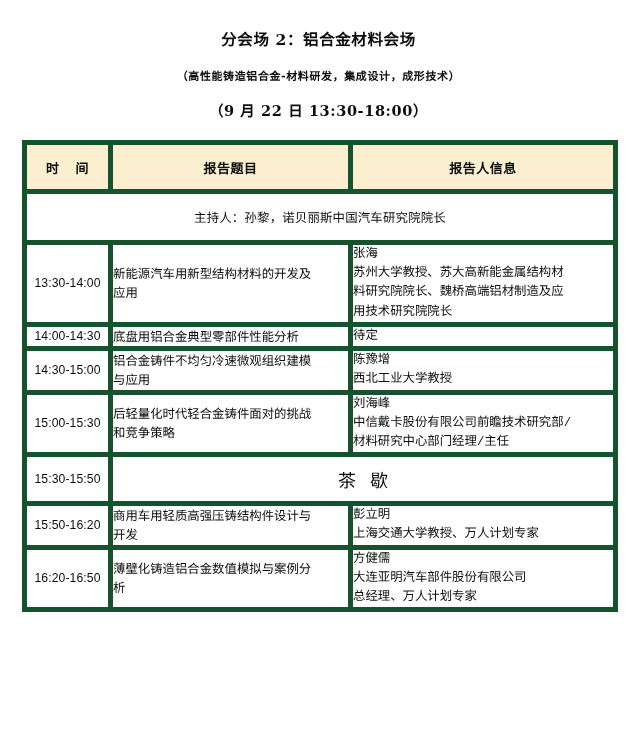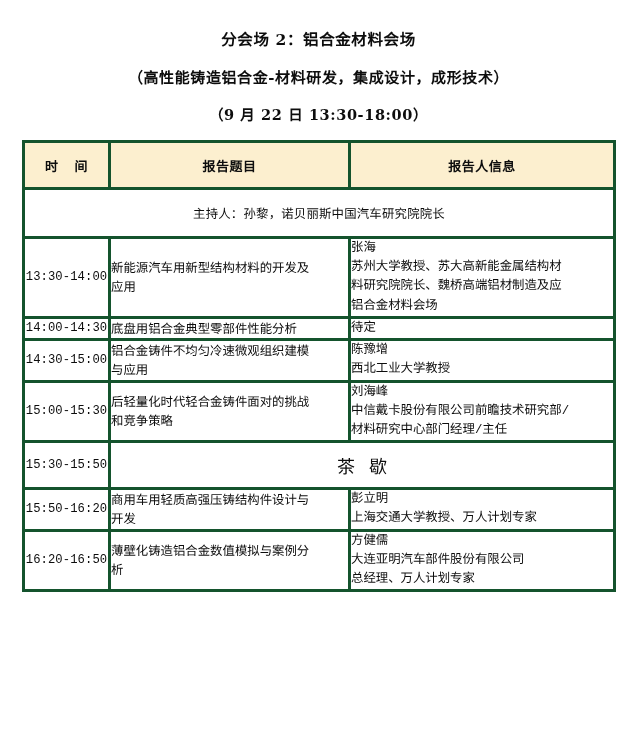--- a/index.html
+++ b/index.html
@@ -28,38 +28,38 @@
     text-align: center;
   }
   .title-line {
     font-weight: bold;
     font-size: 15.5px;
     letter-spacing: 0.6px;
     line-height: 1.0;
     white-space: nowrap;
   }
   .title-line.l1 { margin-bottom: 23px; }
-  .title-line.l2 { margin-bottom: 22px; font-size: 15px; }
+  .title-line.l2 { margin-bottom: 22px; font-size: 11px; }
   .title-line.l3 { margin-bottom: 0; font-size: 14.5px; }
 
   
   .table-wrap {
     position: absolute;
     left: 22px;
     top: 140px;
     width: 591px;
   }
   table.agenda {
     border-collapse: collapse;
     width: 591px;
     table-layout: fixed;
     font-size: 12.4px;
   }
   table.agenda td, table.agenda th {
-    border: 3px solid #14532d;
+    border: 5px solid #14532d;
     padding: 0;
     vertical-align: middle;
   }
   col.c-time  { width: 86px; }
   col.c-topic { width: 240px; }
   col.c-info  { width: 265px; }
 
   thead th {
     background: #fcefcf;
     font-weight: bold;
@@ -68,21 +68,21 @@
     text-align: center;
     letter-spacing: 0.5px;
   }
   th.th-time span.sp { display: inline-block; width: 16px; }
 
   td.time-cell {
     text-align: center;
     font-size: 12.2px;
     letter-spacing: 0.1px;
     white-space: nowrap;
-    font-family: Liberation Mono, monospace;
+    font-family: Liberation Sans, sans-serif;
   }
   td.topic-cell {
     text-align: left;
     padding: 7px 10px 7px 11px;
     line-height: 1.55;
   }
   td.info-cell {
     text-align: left;
     padding: 7px 8px 7px 10px;
     line-height: 1.55;
@@ -135,21 +135,21 @@
           <tr>
             <td class="time-cell">13:30-14:00</td>
             <td class="topic-cell">
               <span class="line">新能源汽车用新型结构材料的开发及</span>
               <span class="line">应用</span>
             </td>
             <td class="info-cell">
               <span class="line">张海</span>
               <span class="line">苏州大学教授、苏大高新能金属结构材</span>
               <span class="line">料研究院院长、魏桥高端铝材制造及应</span>
-              <span class="line">铝合金材料会场</span>
+              <span class="line">用技术研究院院长</span>
             </td>
           </tr>
           <tr>
             <td class="time-cell">14:00-14:30</td>
             <td class="topic-cell">
               <span class="line">底盘用铝合金典型零部件性能分析</span>
             </td>
             <td class="info-cell">
               <span class="line">待定</span>
             </td>

